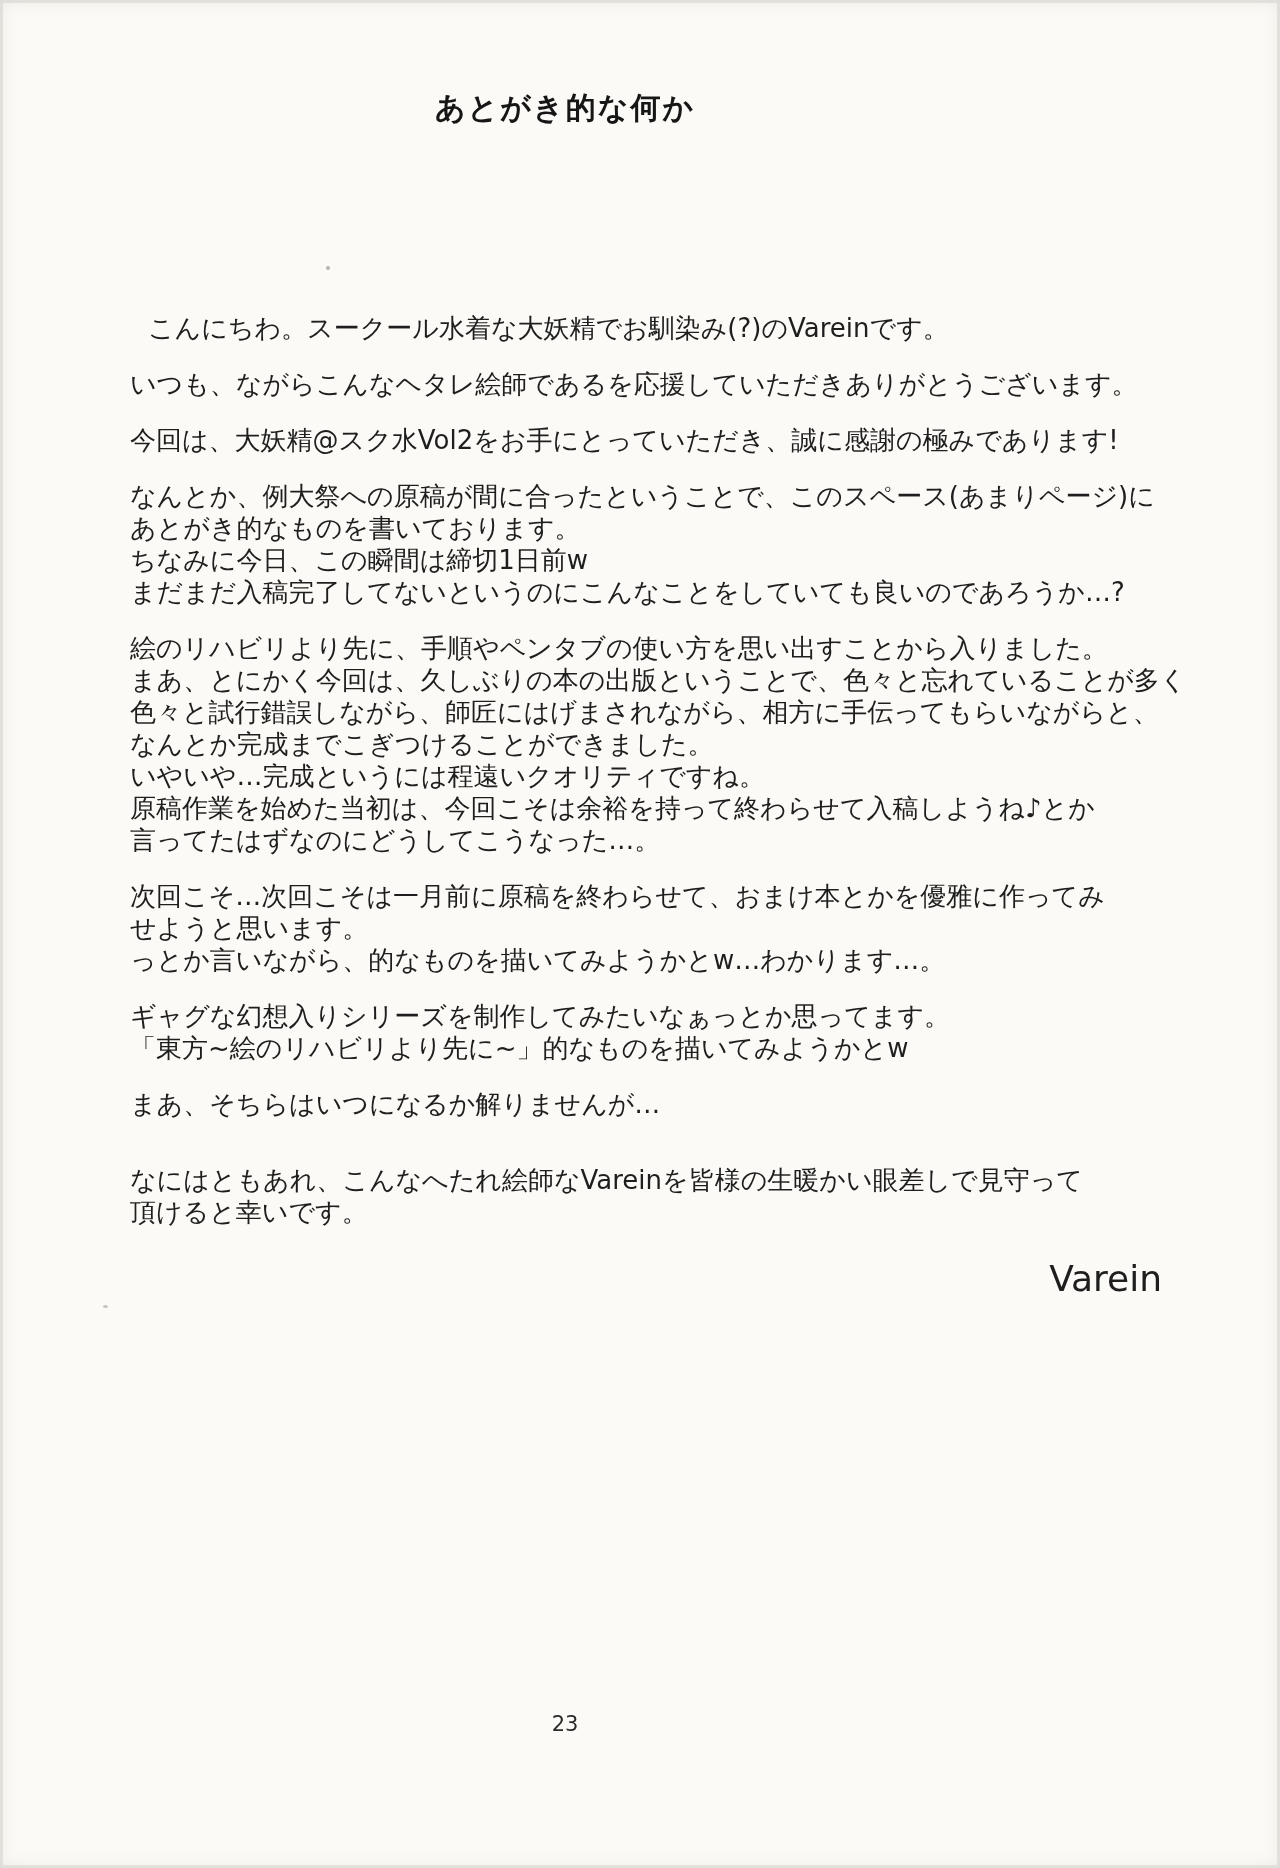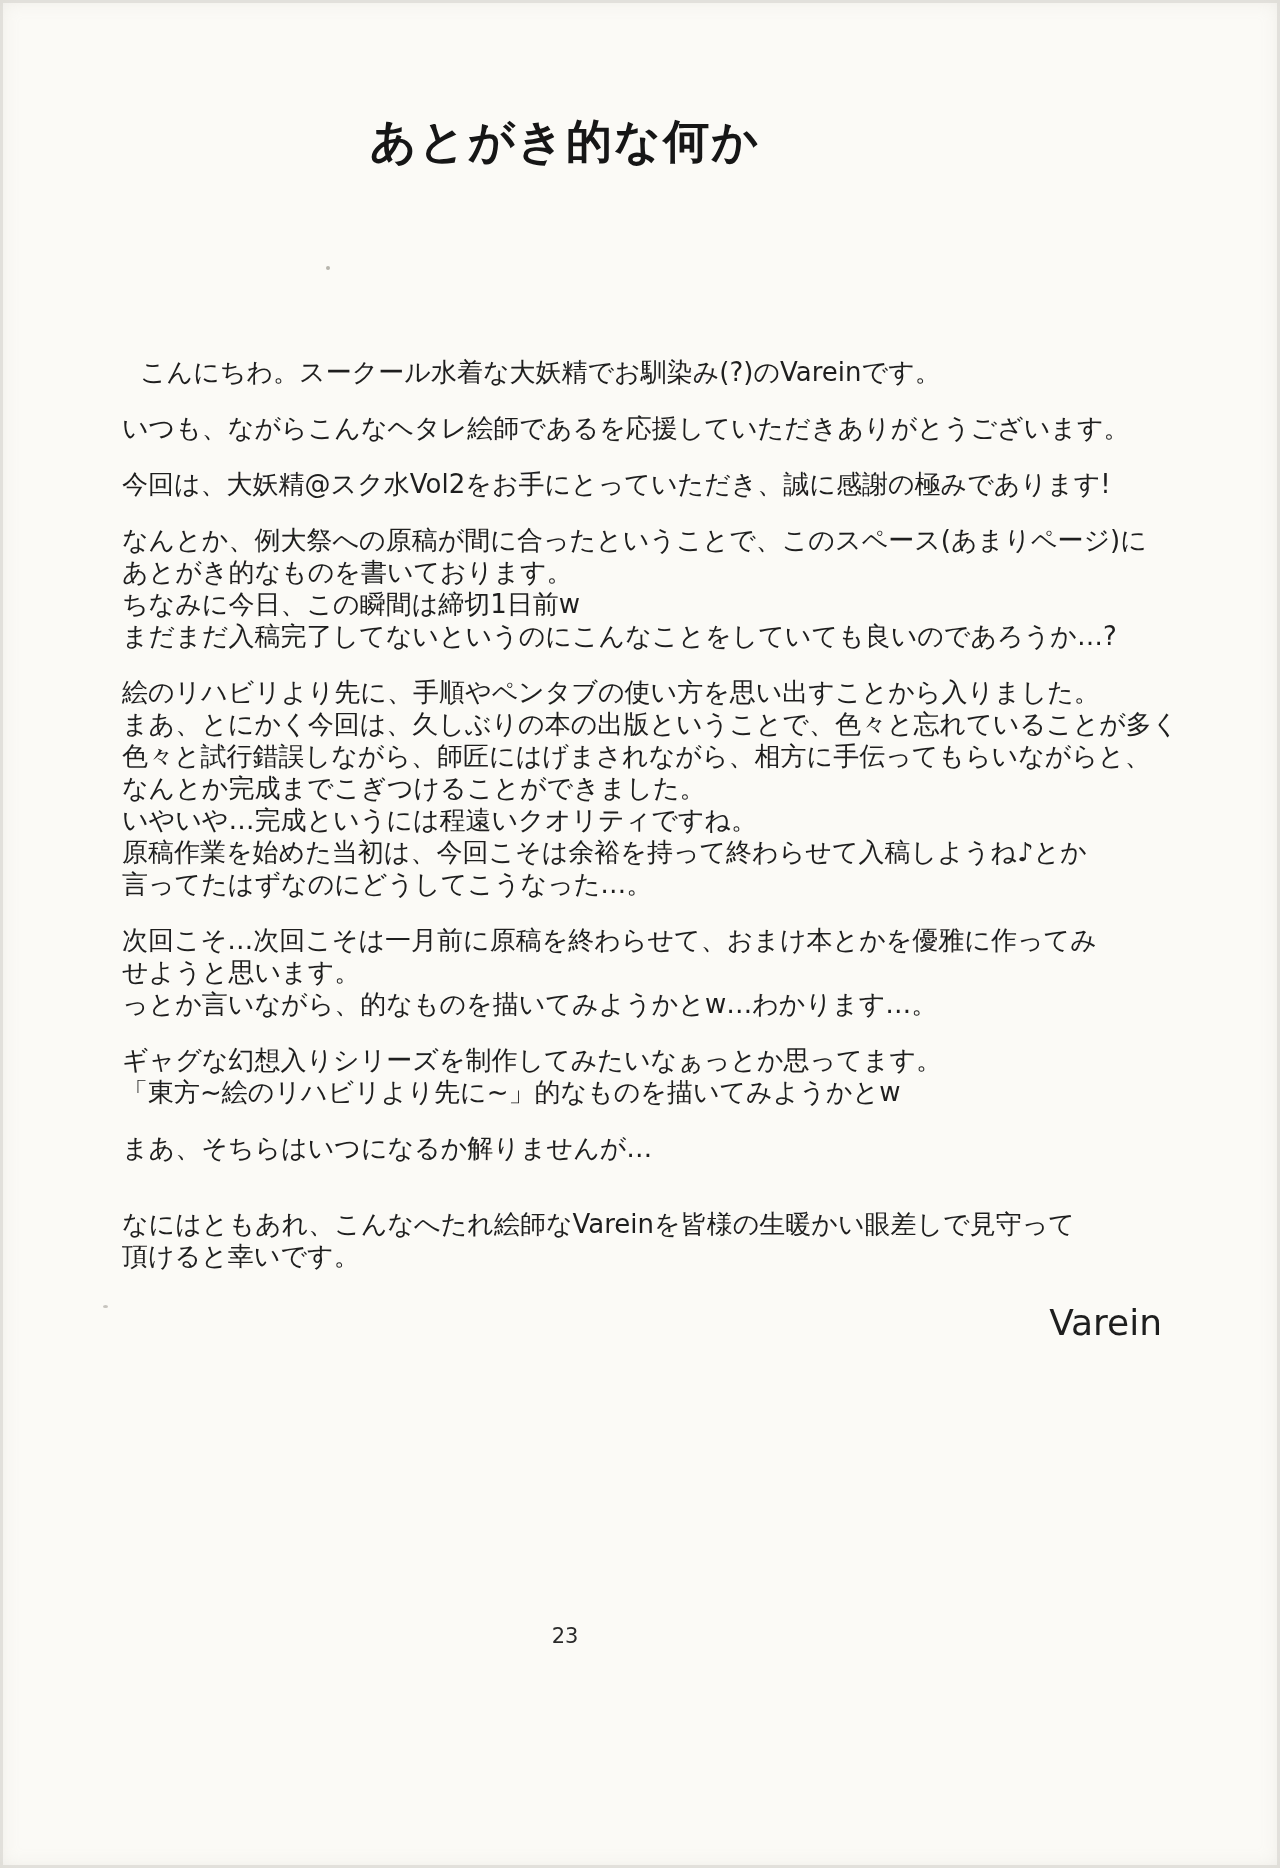--- a/index.html
+++ b/index.html
@@ -9,51 +9,52 @@
     height: 1868px;
     margin: 0 auto;
     background: #fbfaf6;
     box-shadow: inset 0 0 0 3px rgba(205,202,195,0.45), inset 0 0 18px rgba(190,187,180,0.25);
     font-family: "DejaVu Sans", "Liberation Sans", sans-serif;
     color: #1e1e1e;
     overflow: hidden;
   }
   .title {
     margin: 0;
-    padding-top: 111px;
+    padding-top: 88px;
     width: 1130px;
     text-align: center;
-    font-size: 46px;
+    font-size: 30px;
     font-weight: 600;
     letter-spacing: 2px;
     color: #161616;
   }
   .body-text {
     margin-top: 183px; 
     padding-left: 122px;
     width: 945px;
     font-size: 26px;
     font-weight: 500;
     letter-spacing: 0px;
+    margin-left: 8px;
   }
   .para { margin: 0 0 24px 0; }
   .para:nth-child(1) { text-indent: 18px; }
   .para:nth-child(9) { margin-top: 44px; }
   .line { line-height: 32px; white-space: nowrap; }
   .signature {
     margin-top: 30px;
     padding-left: 122px;
     width: 1040px;
     text-align: right;
     font-size: 36px;
     font-weight: 500;
   }
   .page-number {
     position: absolute;
-    top: 1624px;
+    top: 1712px;
     left: 0;
     width: 1130px;
     text-align: center;
     font-size: 21px;
     color: #2a2a2a;
   }
   .speck { position: absolute; background: #9a978f; border-radius: 50%; }
   .speck-a { left: 326px; top: 266px; width: 4px; height: 4px; opacity: 0.7; }
   .speck-b { left: 103px; top: 1305px; width: 5px; height: 3px; opacity: 0.55; }
 </style>

